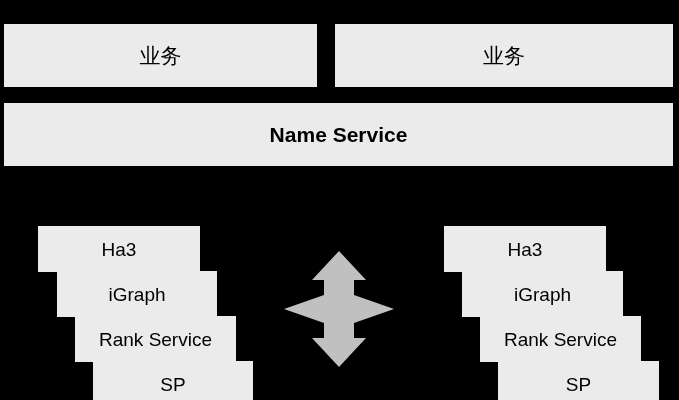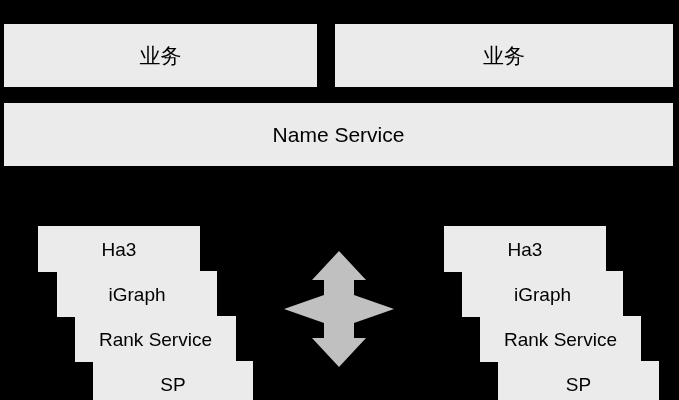--- a/index.html
+++ b/index.html
@@ -37,20 +37,21 @@
     height: 63px;
   }
   .box-biz-left  { left: 4px;   top: 5px;  width: 313px; }
   .box-biz-right { left: 335px; top: 5px;  width: 338px; }
   .box-nameservice {
     left: 4px;
     top: 84px;
     width: 669px;
     height: 63px;
     font-size: 21px;
+    font-weight: bold;
   }
   .stack-box {
     font-size: 19px;
     height: 46px;
     text-align: center;
   }
 
   
   .l-ha3   { left: 38px; top: 207px; width: 162px; }
   .l-igr   { left: 57px; top: 252px; width: 160px; }

